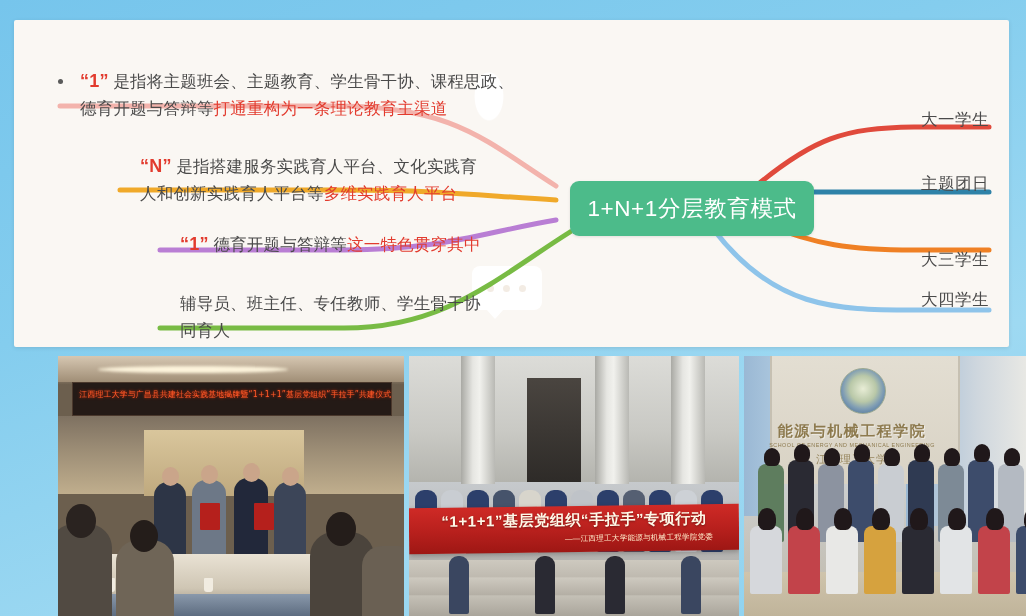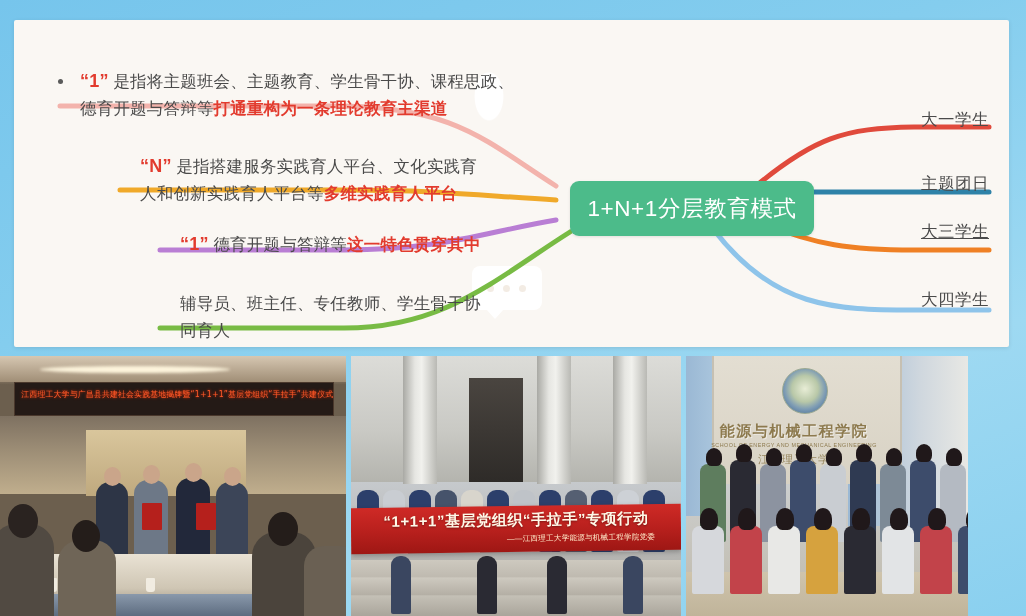--- a/index.html
+++ b/index.html
@@ -85,21 +85,21 @@
     letter-spacing: 0.2px;
     white-space: nowrap;
   }
   .left-block .q {
     color: #e23b2e;
     font-weight: bold;
     font-size: 18px;
   }
   .left-block .hl {
     color: #e23b2e;
-    font-weight: bold;
+    font-weight: normal;
   }
   .bullet-dot {
     position: absolute;
     left: -22px;
     top: 11px;
     width: 5px; height: 5px;
     border-radius: 50%;
     background: #5a5a5a;
   }
 
@@ -113,21 +113,21 @@
     position: absolute;
     right: 20px;
     color: #4a4a4a;
     font-size: 16.5px;
     line-height: 22px;
     letter-spacing: 0.5px;
     white-space: nowrap;
   }
   #right-label-1 { top: 88px; }
   #right-label-2 { top: 152px; }
-  #right-label-3 { top: 200px; text-decoration: underline; }
+  #right-label-3 { top: 228px; }
   #right-label-4 { top: 268px; }
 
   
   #center-node {
     position: absolute;
     left: 556px;
     top: 161px;
     width: 244px;
     height: 55px;
     background: #4cbb8a;
@@ -145,20 +145,21 @@
 
   
   #photo-strip {
     position: absolute;
     left: 0;
     top: 356px;
     width: 1026px;
     height: 260px;
     display: flex;
     gap: 5px;
+    justify-content: flex-end;
   }
   .photo {
     position: relative;
     overflow: hidden;
     background: #3a3a3a;
   }
   #photo-1 { width: 346px; }
   #photo-2 { width: 330px; }
   #photo-3 { width: 282px; }
 

